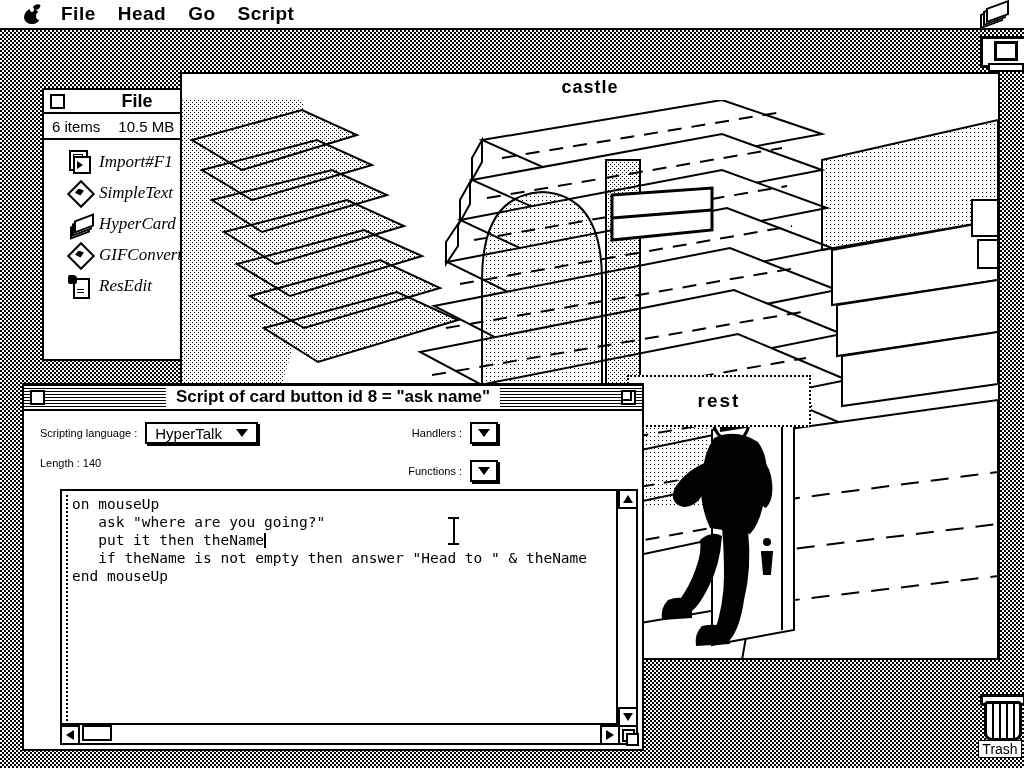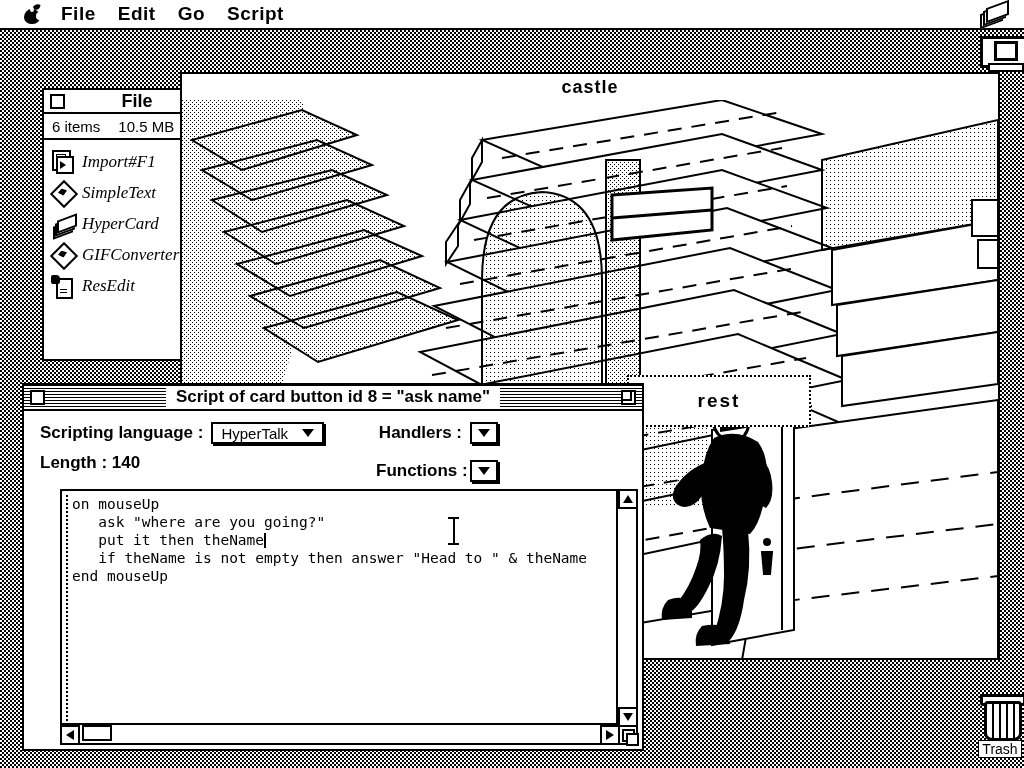--- a/index.html
+++ b/index.html
@@ -103,21 +103,21 @@
     border-right:2px solid #000; border-bottom:2px solid #000;
   }
 
   
   #apps-window { left: 42px; top: 88px; width: 190px; height: 273px; z-index: 10; }
   #apps-window .titlebar-text { font-size:18px; }
   .apps-infobar {
     height:26px; border-bottom:2px solid #000; display:flex; align-items:center;
     font-size:15px; padding: 0 8px; box-sizing:border-box; gap:18px; background:#fff;
   }
-  .apps-list { padding: 6px 0 0 7px; }
+  .apps-list { padding: 6px 0 0 24px; }
   .apps-row { display:flex; align-items:center; height:31px; gap:7px; }
   .apps-row .label {
     font-family:"Liberation Serif", serif; font-style:italic; font-size:17px;
     white-space:nowrap; line-height:18px;
   }
   .ficon { width:24px; height:24px; position:relative; flex:none; }
   
   .ficon.doc2 .back{
     position:absolute; left:1px; top:0; width:15px; height:17px;
     border:2px solid #000; background:#fff;
@@ -176,21 +176,21 @@
     display:flex; align-items:center; justify-content:center;
     font-size:19px; font-weight:bold; letter-spacing:2px;
   }
 
   
   #script-window { left: 22px; top: 383px; width: 622px; height: 368px; z-index: 40; }
   #script-window .titlebar { height:26px; }
   #script-window .titlebar-text { font-size:17px; }
   .script-controls { padding: 10px 0 6px 16px; position:relative; height:64px; box-sizing:border-box;}
   .ctl-row { display:flex; align-items:center; height:24px; margin-bottom:6px; }
-  .ctl-label { font-size:17px; white-space:nowrap;font-weight:bold; }
+  .ctl-label { font-size:11px; white-space:nowrap; }
   .popup {
     border:2px solid #000; background:#fff; height:22px; min-width:110px;
     display:flex; align-items:center; justify-content:center; gap:14px;
     font-size:15px; margin-left:8px; padding:0 8px;
     box-shadow: 2px 2px 0 #000;
     box-sizing:border-box;
   }
   .popup.small { min-width:0; width:28px; padding:0; justify-content:center; }
   .tri-down { width:0;height:0; border-left:6px solid transparent; border-right:6px solid transparent; border-top:8px solid #000;}
   .ctl-right { position:absolute; left:352px; top:10px; }
@@ -540,21 +540,21 @@
 <div id="menubar">
   <div class="menu-item" id="apple-menu">
     <span class="apple-glyph">
       <span class="body"></span>
         <span class="bite"></span>
         <span class="leaf"></span>
         <span class="notch"></span>
     </span>
   </div>
   <div class="menu-item">File</div>
-  <div class="menu-item">Edit</div>
+  <div class="menu-item">Head</div>
   <div class="menu-item">Go</div>
   <div class="menu-item">Script</div>
   <div id="menubar-right">
     <span class="appswitch-icon">
         <i></i>
         <i></i>
         <i></i>
       </span>
   </div>
 </div>

